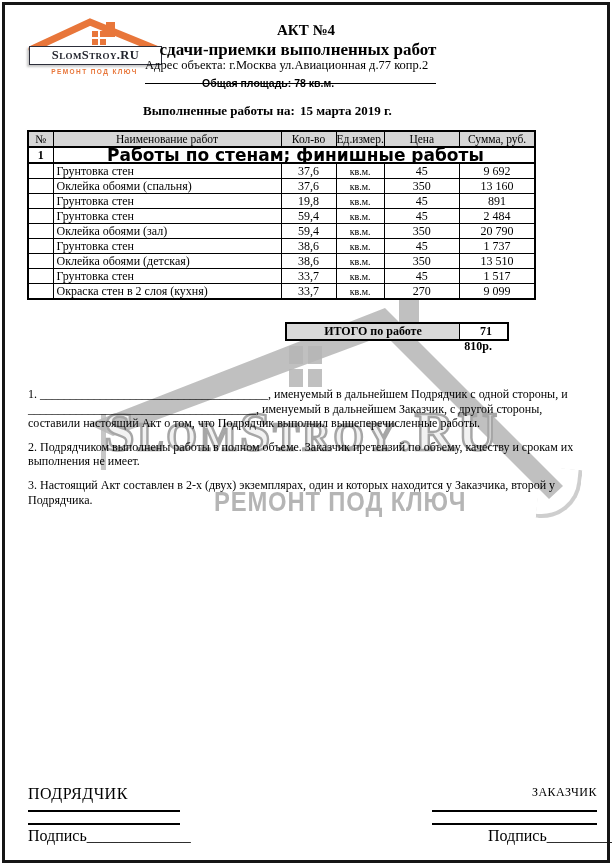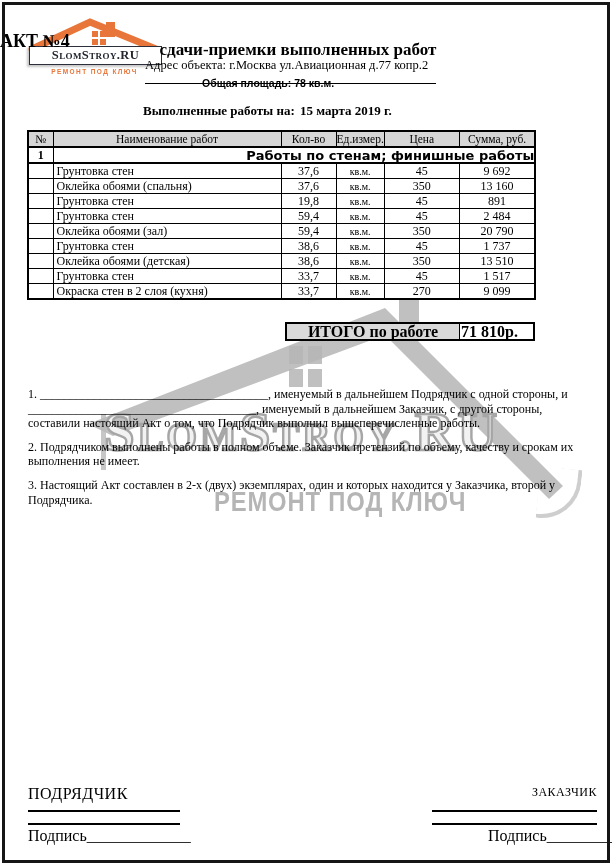--- a/index.html
+++ b/index.html
@@ -51,21 +51,21 @@
     font-weight:bold; font-size:12.5px; font-variant:small-caps; letter-spacing:.4px;
     color:#23252e; text-align:center; line-height:16px;
   }
   .logo-tagline {
     position:absolute; left:0; top:53px; width:133px; text-align:center;
     font-family:"Liberation Sans", sans-serif; font-weight:bold; font-size:6.5px;
     color:#e8763a; letter-spacing:1.4px;
   }
 
   
-  .doc-title { position:absolute; left:0; top:22px; width:612px; font-size:18px; font-weight:bold;margin-top:9px; }
+  .doc-title { position:absolute; left:0; top:22px; width:612px; text-align:center; font-size:15px; font-weight:bold; }
   .doc-subtitle { position:absolute; left:0; top:40px; width:612px; text-align:center; font-size:17px; font-weight:bold; transform:translateX(-8px); }
   .doc-address { position:absolute; left:145px; top:58px; font-size:12.5px; border-bottom:1px solid #000; padding:0 8px 10px 0; }
   .doc-area { position:absolute; left:202px; top:77px; font-family:"Liberation Sans", sans-serif; font-weight:bold; font-size:10.5px; }
   .works-label { position:absolute; left:143px; top:103px; font-size:13px; font-weight:bold; }
   .works-date  { position:absolute; left:300px; top:103px; font-size:13px; font-weight:bold; }
 
   
   .works-table {
     position:absolute; left:27px; top:130px; border-collapse:collapse; table-layout:fixed;
     font-size:12px; background:#fff; border:2px solid #000;
@@ -73,31 +73,31 @@
   .works-table th, .works-table td {
     border:1px solid #000; padding:0; height:14px; line-height:13px;
     overflow:hidden; white-space:nowrap;
   }
   .works-table th {
     background:#d6d6d6; font-weight:normal; font-size:11.5px; text-align:center;
     border-bottom-width:2px;
   }
   .sec-num { text-align:center; font-weight:bold; border-bottom-width:2px !important; }
   .sec-title {
-    font-family:"DejaVu Sans", sans-serif; font-weight:bold; font-size:13px;
-    padding-left:3px !important; text-align:right; border-bottom-width:2px !important;
+    font-family:"DejaVu Sans", sans-serif; font-weight:bold; font-size:17px;
+    padding-left:3px !important; text-align:center; border-bottom-width:2px !important;
   }
   .c-name { text-align:left; padding-left:3px !important; }
   .c-qty, .c-price, .c-sum { text-align:center; }
   .c-unit { text-align:center; font-size:10px; }
 
   
   .total-bar {
-    position:absolute; left:285px; top:322px; width:250px; height:19px; box-sizing:border-box;
-    display:flex; border:2px solid #000; background:#fff; font-size:16px; font-weight:bold;
+    position:absolute; left:285px; top:322px; width:224px; height:19px; box-sizing:border-box;
+    display:flex; border:2px solid #000; background:#fff; font-size:12px; font-weight:bold;
   }
   .total-label { width:172px; background:#d9d9d9; text-align:center; line-height:15px; border-right:1px solid #000; }
   .total-value { flex:1; text-align:right; padding-right:15px; line-height:15px; }
 
   
   .terms { position:absolute; left:28px; top:387px; width:556px; font-size:12px; line-height:14.6px; }
   .terms p { margin:0 0 9px 0; }
 
   
   .sig-title-left  { position:absolute; left:28px;  top:785px; font-size:16px; letter-spacing:.5px; }

